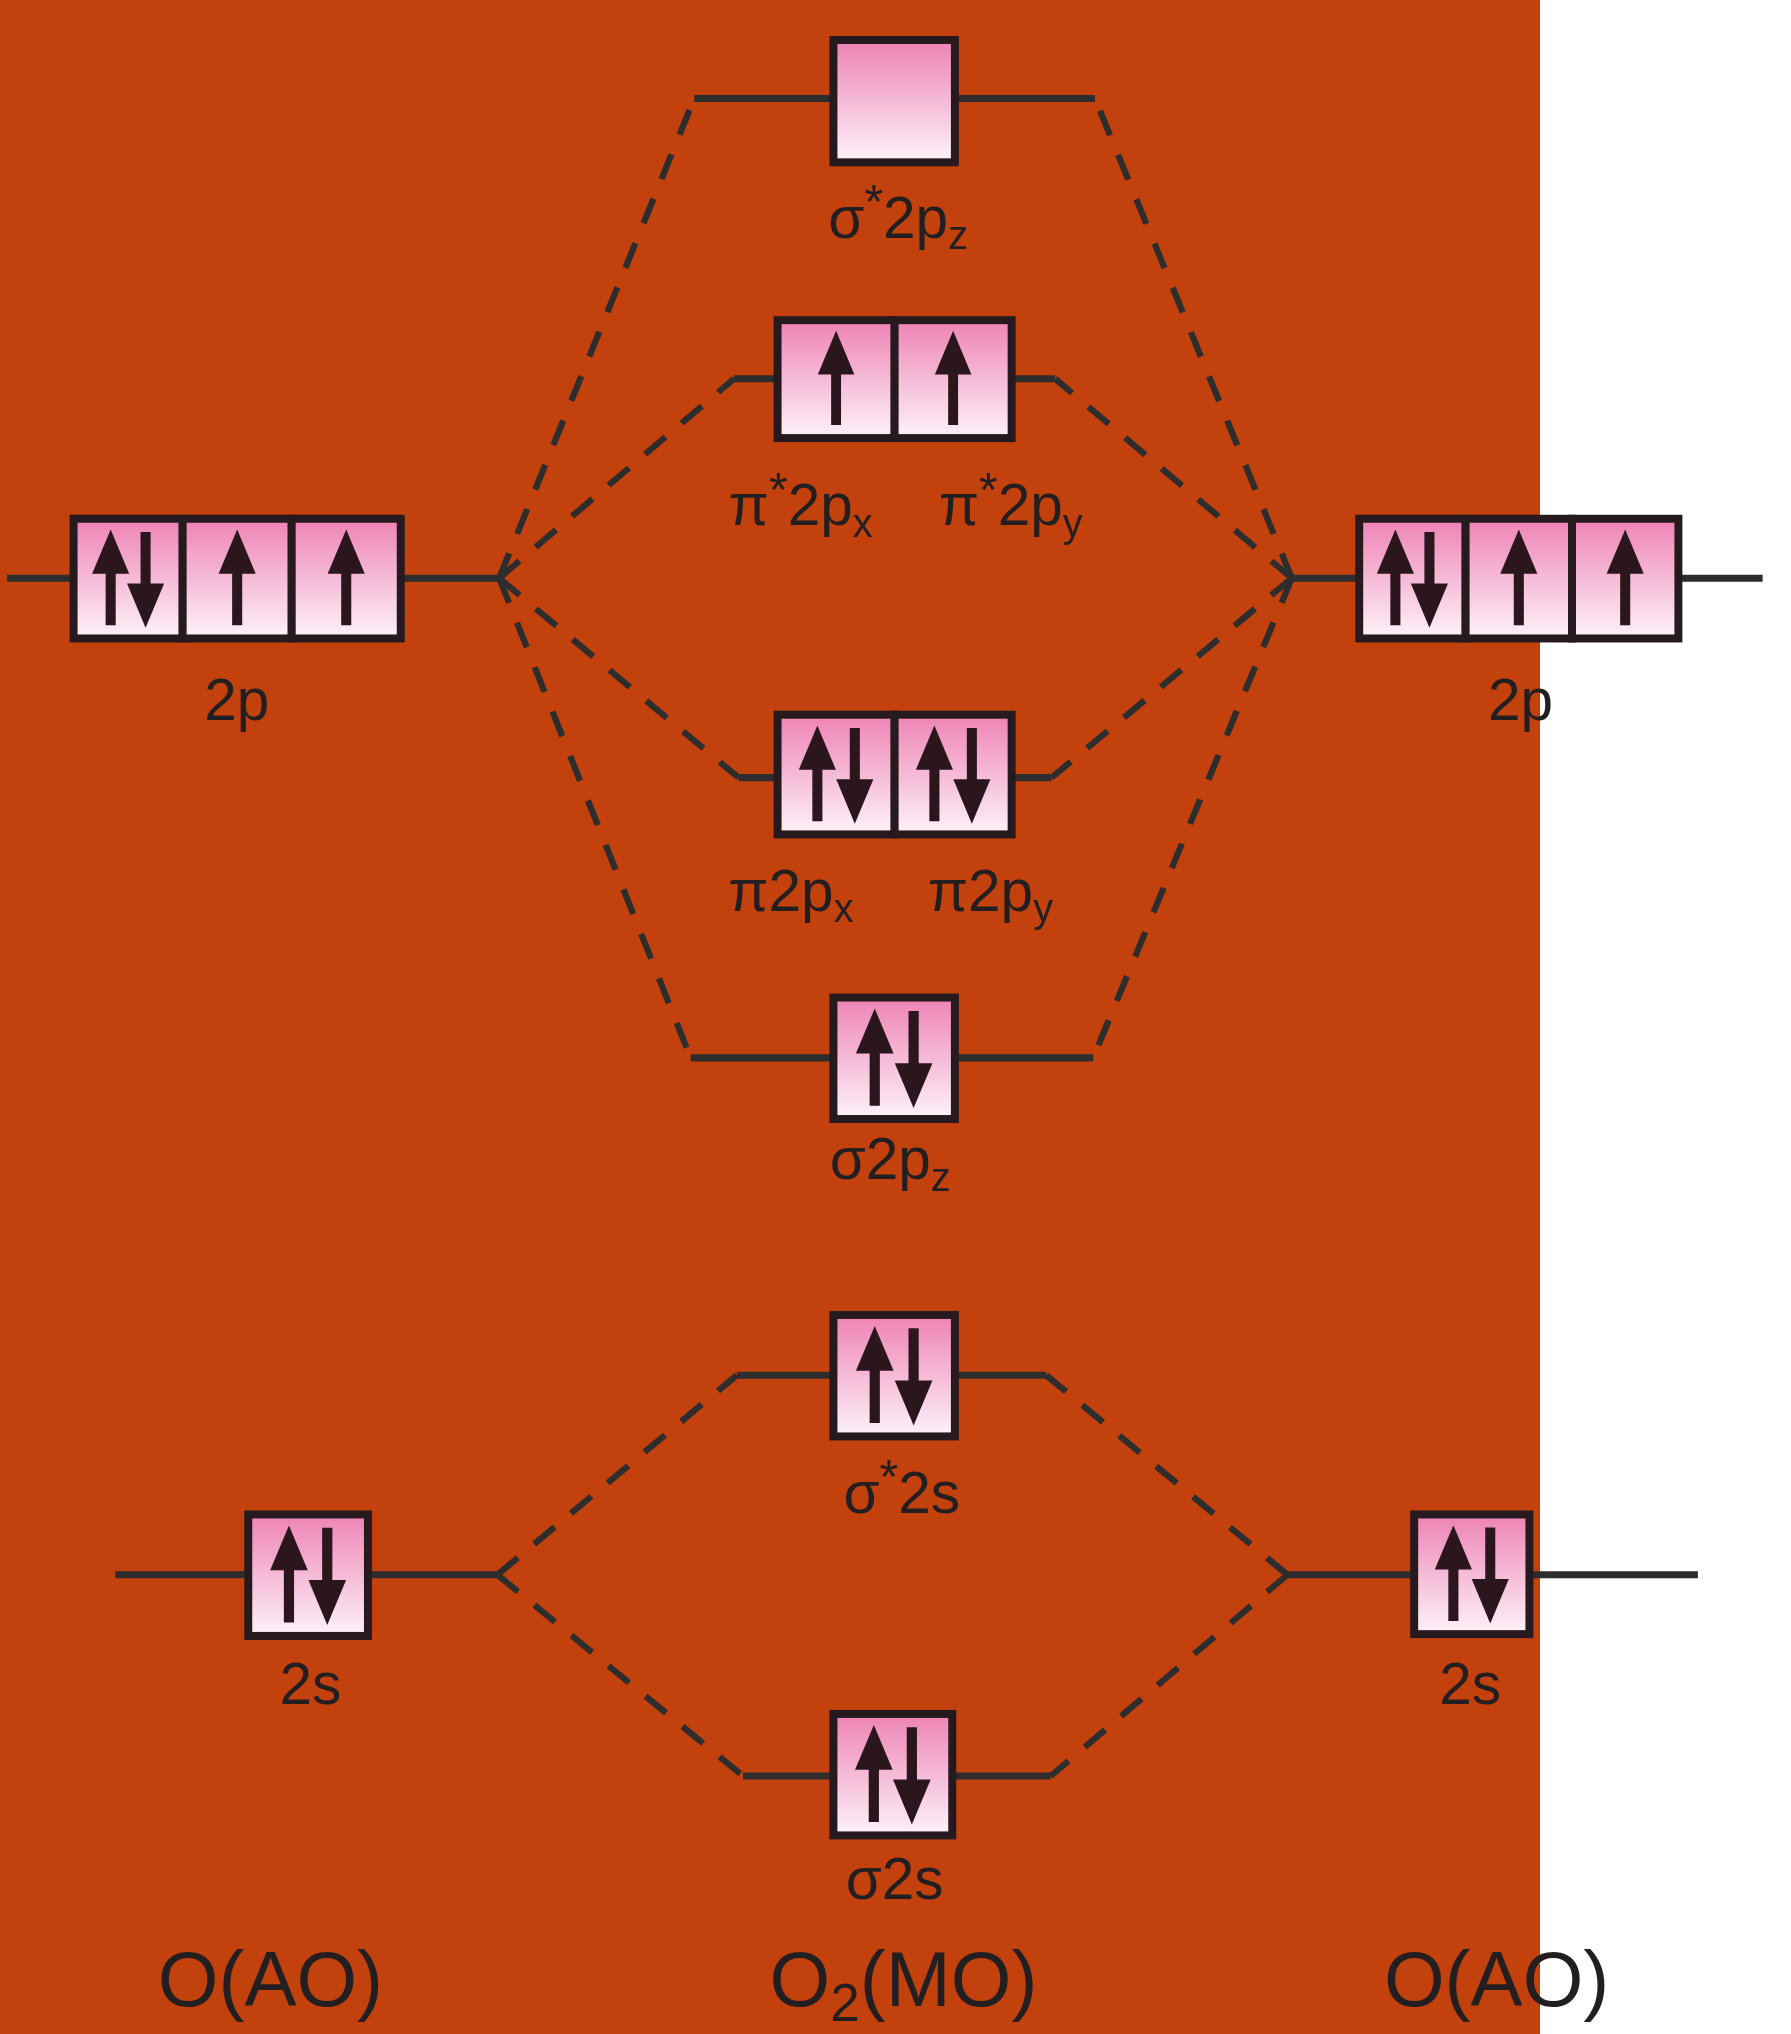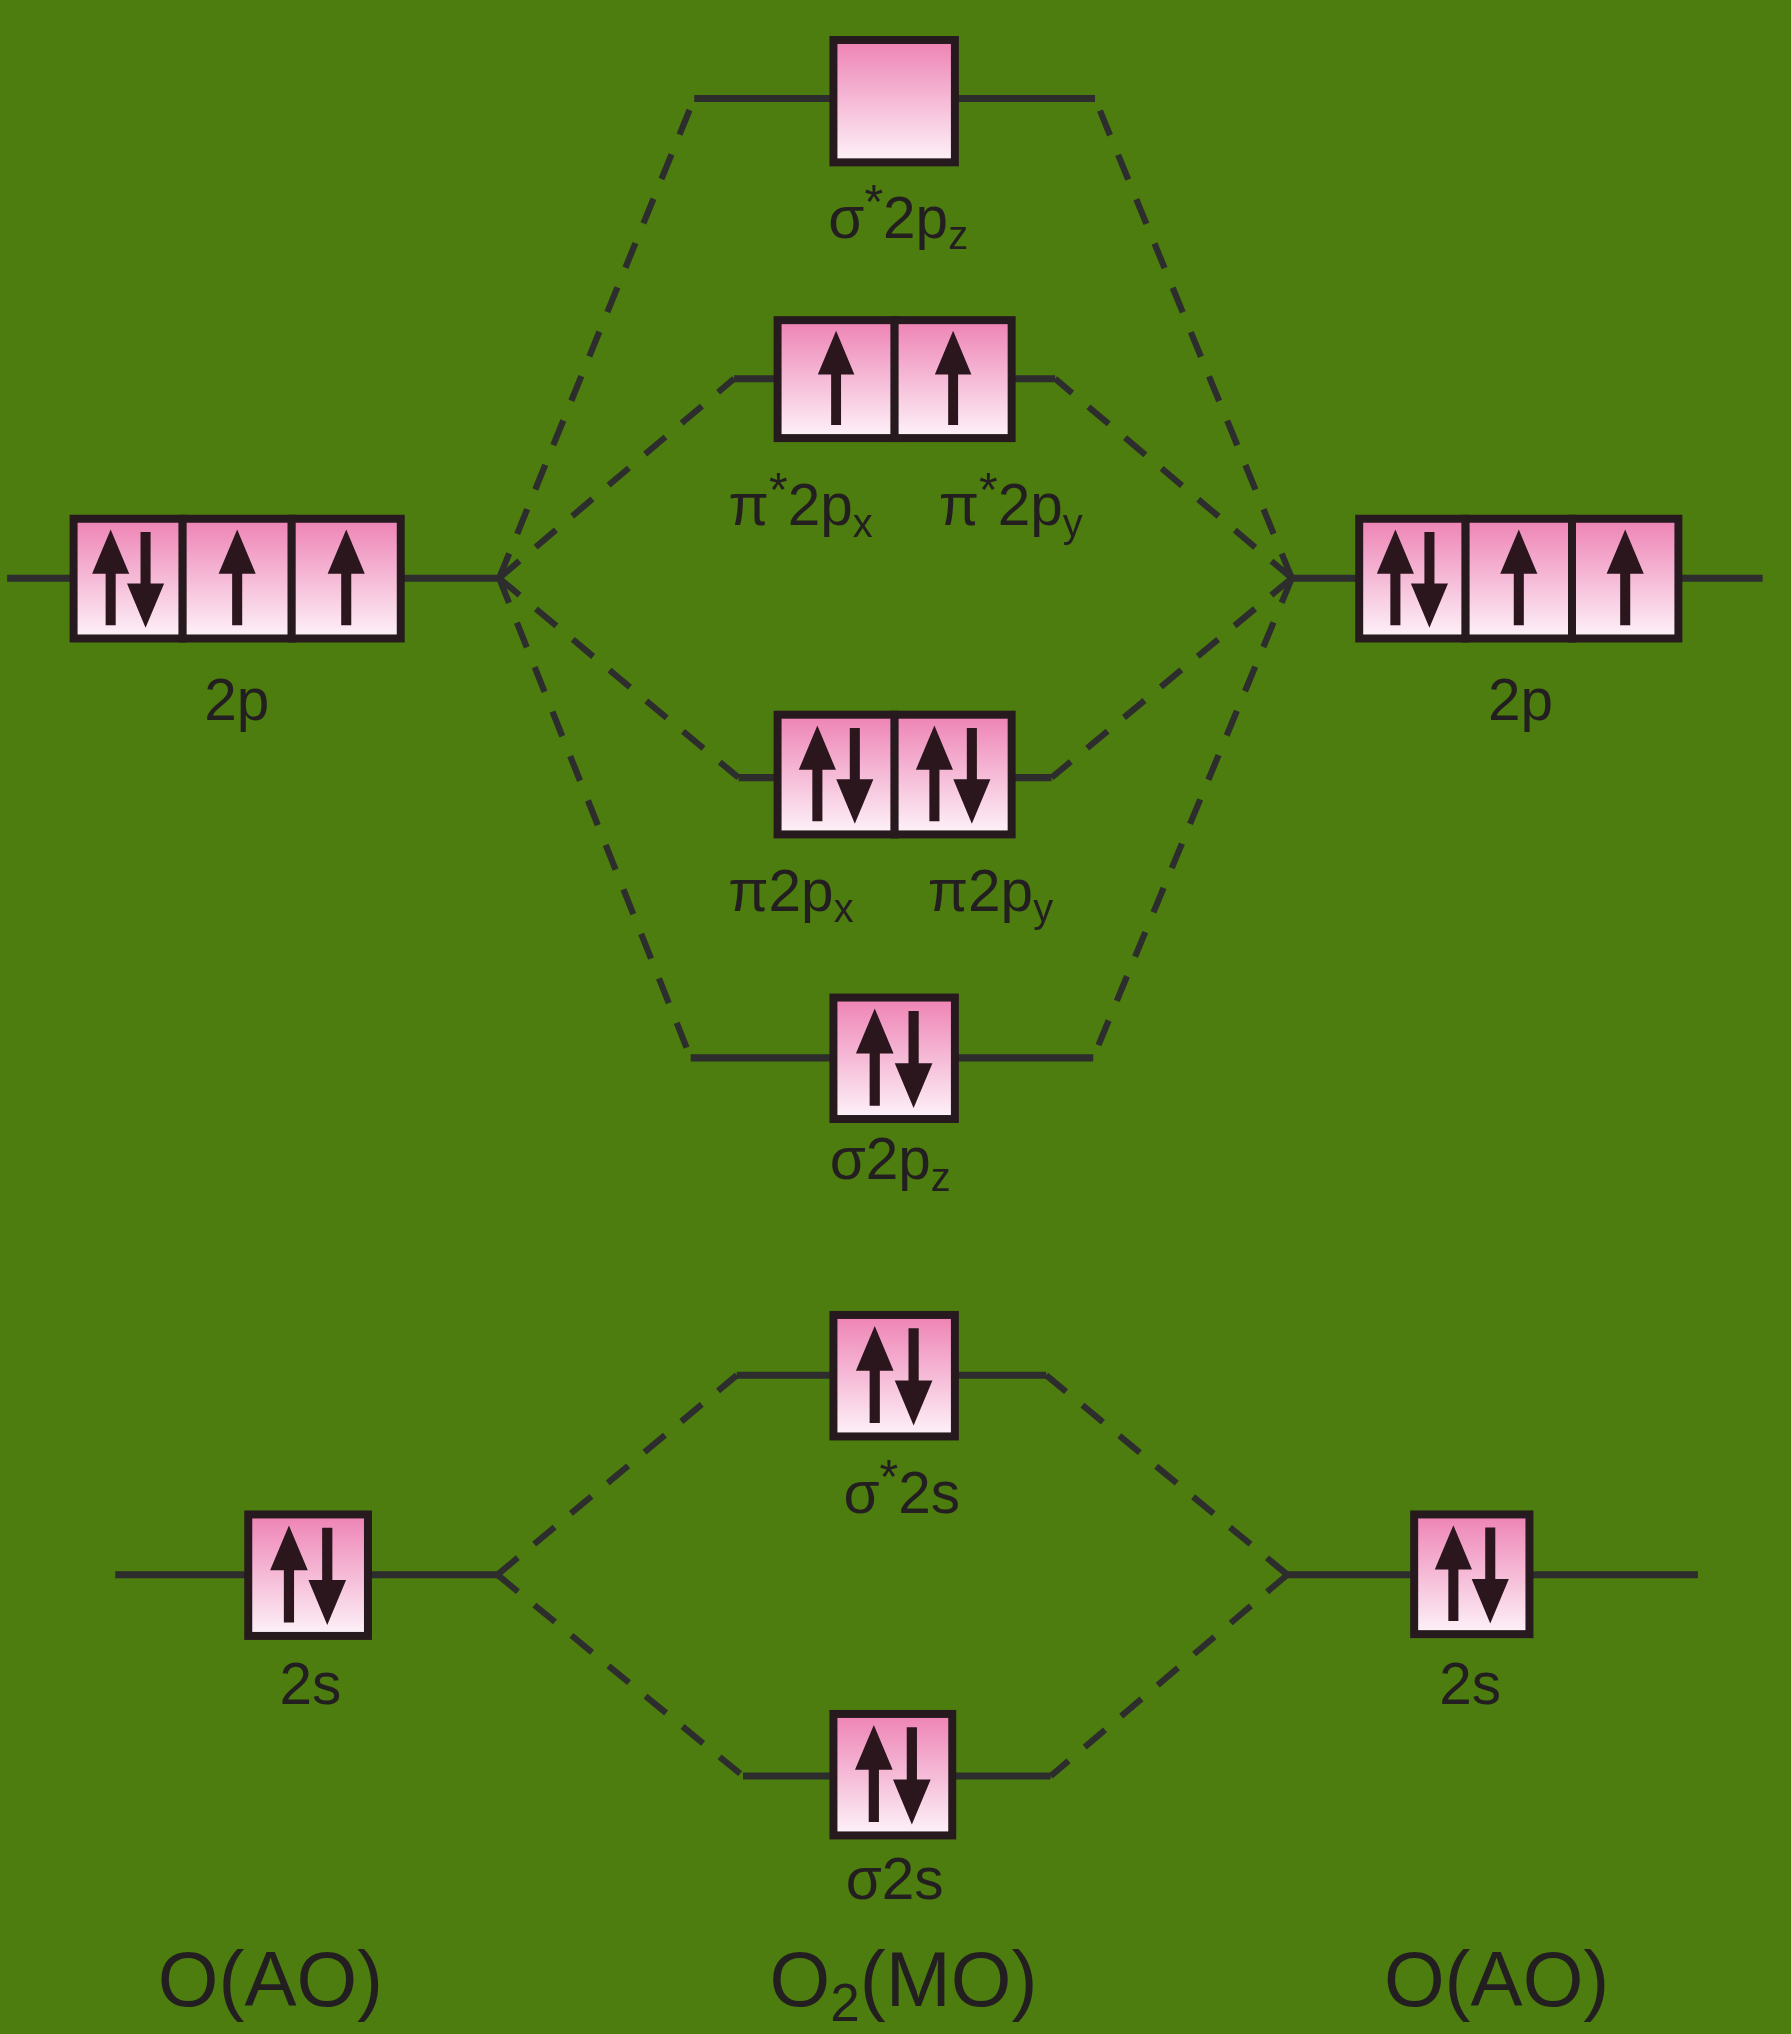--- a/index.html
+++ b/index.html
@@ -1,23 +1,23 @@
 <!DOCTYPE html>
 <html style="font-size:14px"><head>
 <meta charset="utf-8">
 <style>
   html, body {
     margin: 0;
     padding: 0;
     background: #ffffff;
   }
   .figure {
-    width: 1791px;
+    width: 1540px;
     height: 2035px;
-    background: #4d7c0f;
+    background: #c2410c;
     font-family: "Liberation Sans", sans-serif;
   }
   svg text {
     font-family: "Liberation Sans", sans-serif;
   }
 </style>
 </head>
 <body>
 
 <div class="figure">

